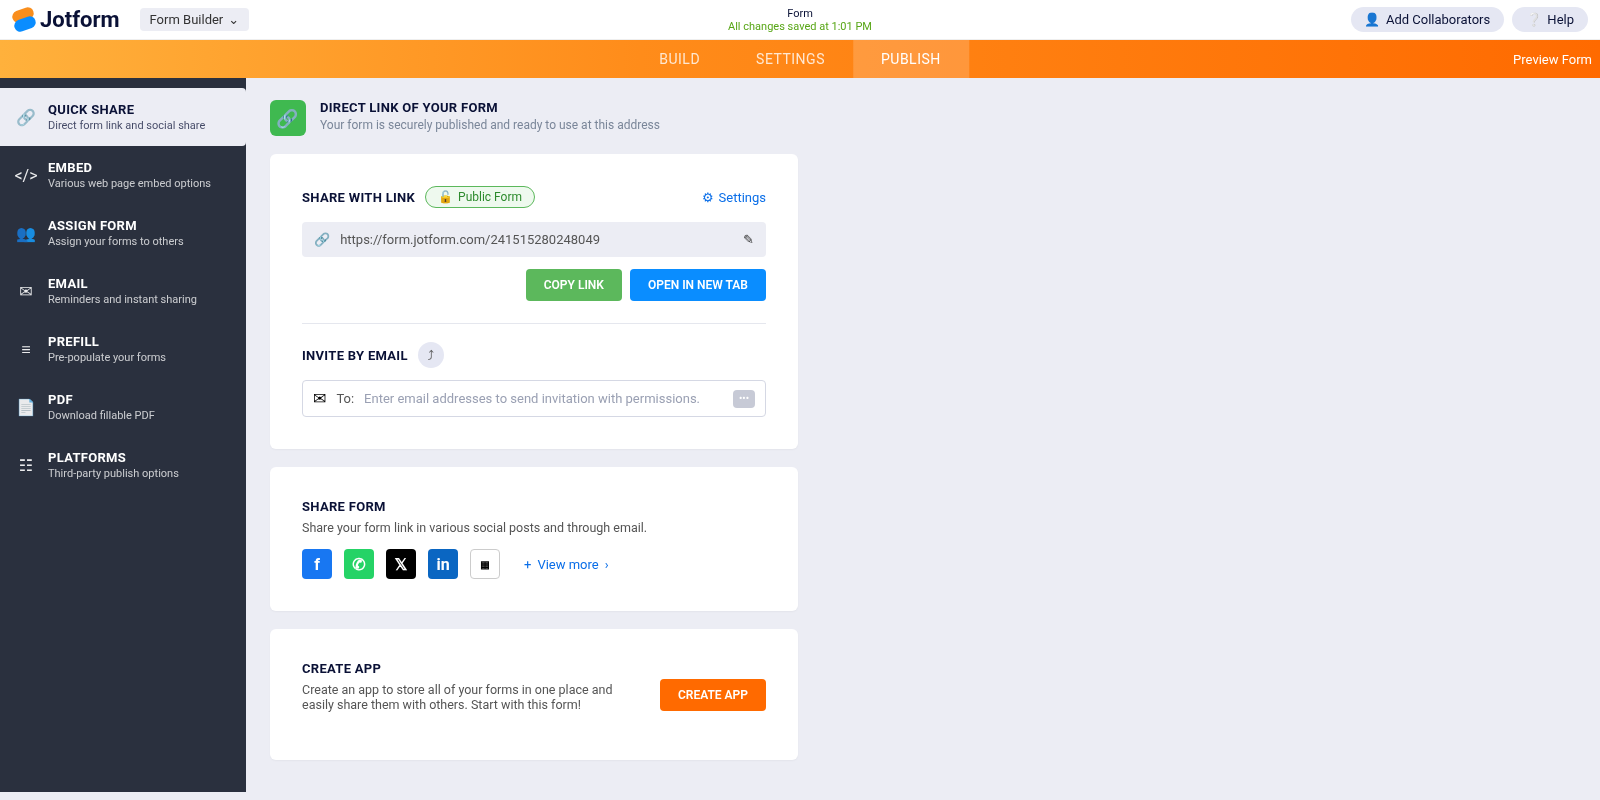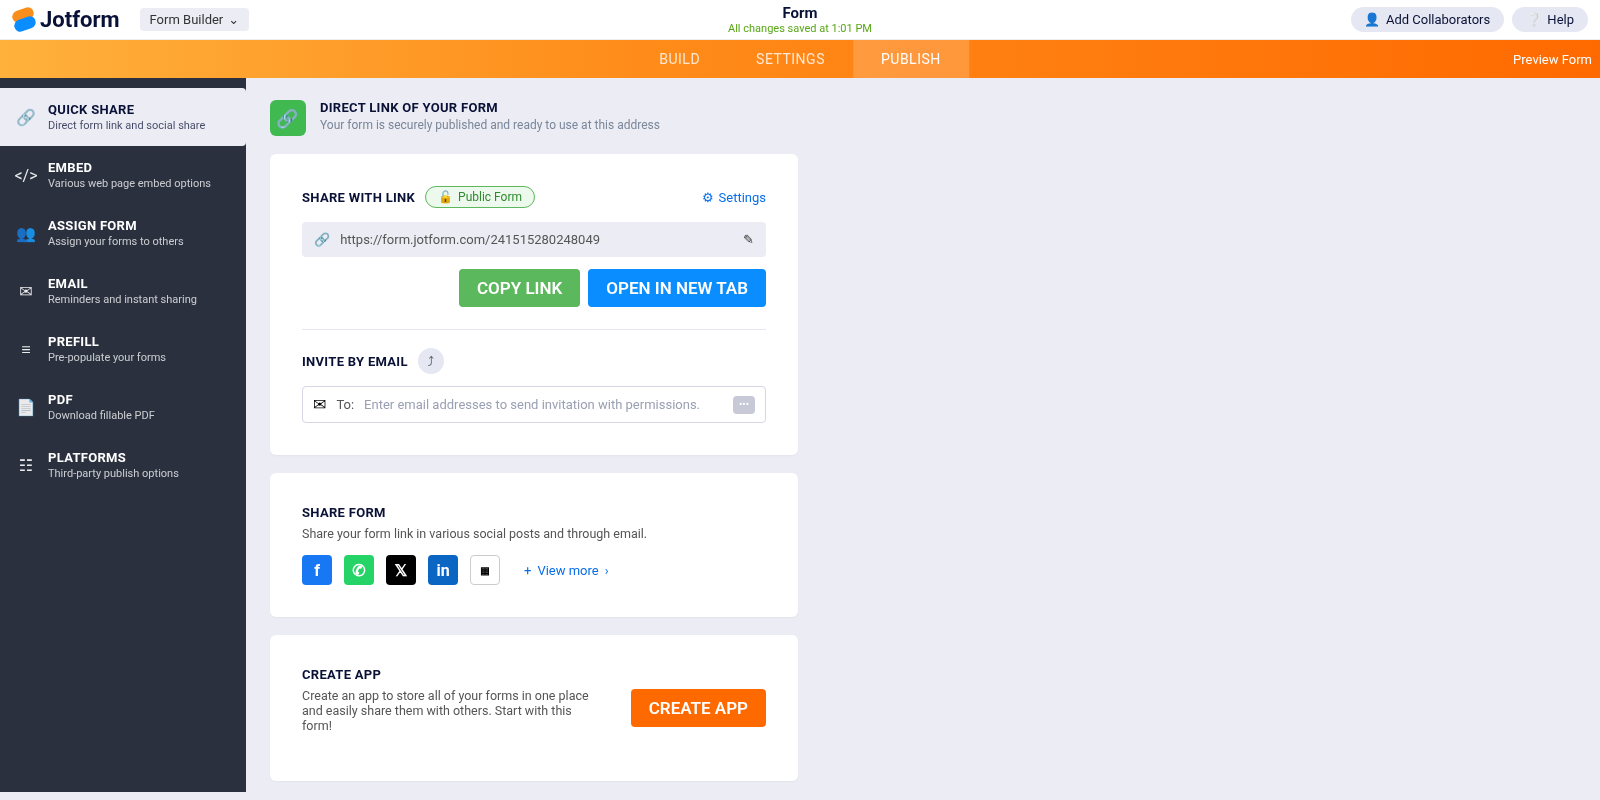--- a/index.html
+++ b/index.html
@@ -5,21 +5,21 @@
 *{margin:0;padding:0;box-sizing:border-box;font-family:-apple-system,BlinkMacSystemFont,"Segoe UI",Roboto,sans-serif}
 body{background:#ecedf4;width:1600px;height:800px;overflow:hidden}
 .topbar{background:#fff;height:40px;display:flex;align-items:center;padding:0 12px;position:relative;border-bottom:1px solid #eee}
 .logo{display:flex;align-items:center;gap:6px;font-size:22px;font-weight:700;color:#0a1136}
 .logo-mark{display:inline-block;width:22px;height:22px;position:relative}
 .logo-mark::before,.logo-mark::after{content:"";position:absolute;width:22px;height:12px;border-radius:6px;transform:rotate(-20deg)}
 .logo-mark::before{background:#f98e1d;top:0;left:0}
 .logo-mark::after{background:#0a8dff;top:9px;left:2px}
 .form-builder-btn{margin-left:20px;background:#ecedf4;border-radius:4px;padding:4px 10px;font-size:13px;color:#333;display:flex;align-items:center;gap:5px;cursor:pointer}
 .center-title{position:absolute;left:50%;transform:translateX(-50%);text-align:center}
-.center-title .t{font-size:15px;font-weight:700;color:#0a1136}
+.center-title .t{font-size:11px;font-weight:400;color:#0a1136}
 .center-title .s{font-size:11px;color:#58a616}
 .top-actions{margin-left:auto;display:flex;gap:8px}
 .pill-btn{background:#e5e7f3;border-radius:16px;padding:5px 14px;font-size:13px;color:#0a1136;display:flex;align-items:center;gap:5px;cursor:pointer}
 .tabs-bar{height:38px;background:linear-gradient(90deg,#ffb13c 0%,#ff8c1a 40%,#ff6a00 100%);display:flex;align-items:center;position:relative}
 .tabs-center{position:absolute;left:50%;transform:translateX(-50%);display:flex;height:100%}
 .tab{padding:1px 28px;display:flex;align-items:center;color:#fff;font-size:14px;letter-spacing:.5px;cursor:pointer;height:100%}
 .tab.active{background:rgba(255,255,255,.18)}
 .tab.dim{opacity:.8}
 .preview-link{margin-left:auto;color:#fff;font-size:13px;padding-right:8px;cursor:pointer}
 .layout{display:flex;height:714px}
@@ -37,21 +37,21 @@
 .direct-head .dh-s{font-size:12px;color:#7a8699;margin-top:3px}
 .card{background:#fff;border-radius:6px;padding:32px;width:528px;margin-bottom:18px;box-shadow:0 1px 2px rgba(0,0,0,.04)}
 .card-row{display:flex;align-items:center;gap:10px;margin-bottom:14px}
 .card-h{font-size:13px;font-weight:700;color:#0a1136;letter-spacing:.3px}
 .public-badge{border:1px solid #5cb85c;color:#2e8b2e;background:#eef9ee;border-radius:14px;padding:3px 12px;font-size:12px;display:flex;align-items:center;gap:5px}
 .settings-link{margin-left:auto;color:#0a6ee8;font-size:13px;display:flex;align-items:center;gap:5px;cursor:pointer}
 .link-box{background:#ecedf4;border-radius:4px;padding:10px 12px;display:flex;align-items:center;gap:10px;font-size:13px;color:#555}
 .link-box .url{flex:1}
 .pencil{color:#333;cursor:pointer}
 .btn-row{display:flex;gap:8px;justify-content:flex-end;margin-top:12px}
-.btn{border:none;border-radius:4px;padding:9px 18px;font-size:17px;font-weight:600;color:#fff;cursor:pointer}
+.btn{border:none;border-radius:4px;padding:9px 18px;font-size:12px;font-weight:600;color:#fff;cursor:pointer}
 .btn.green{background:#5cb85c}
 .btn.blue{background:#0a8dff}
 .btn.orange{background:#ff6a00}
 .divider{height:1px;background:#e5e7ee;margin:22px 0 18px}
 .invite-head{display:flex;align-items:center;gap:10px}
 .round-ico{width:26px;height:26px;background:#e5e7f3;border-radius:50%;display:flex;align-items:center;justify-content:center;color:#555;font-size:13px}
 .email-box{border:1px solid #d5d8e4;border-radius:4px;padding:8px 10px;display:flex;align-items:center;gap:10px;margin-top:12px}
 .email-box input{border:none;outline:none;flex:1;font-size:13px}
 .email-box input::placeholder{color:#9aa0b3}
 .more-btn{background:#c7cad6;color:#fff;border-radius:4px;width:22px;height:18px;display:flex;align-items:center;justify-content:center;font-size:10px;cursor:pointer}

